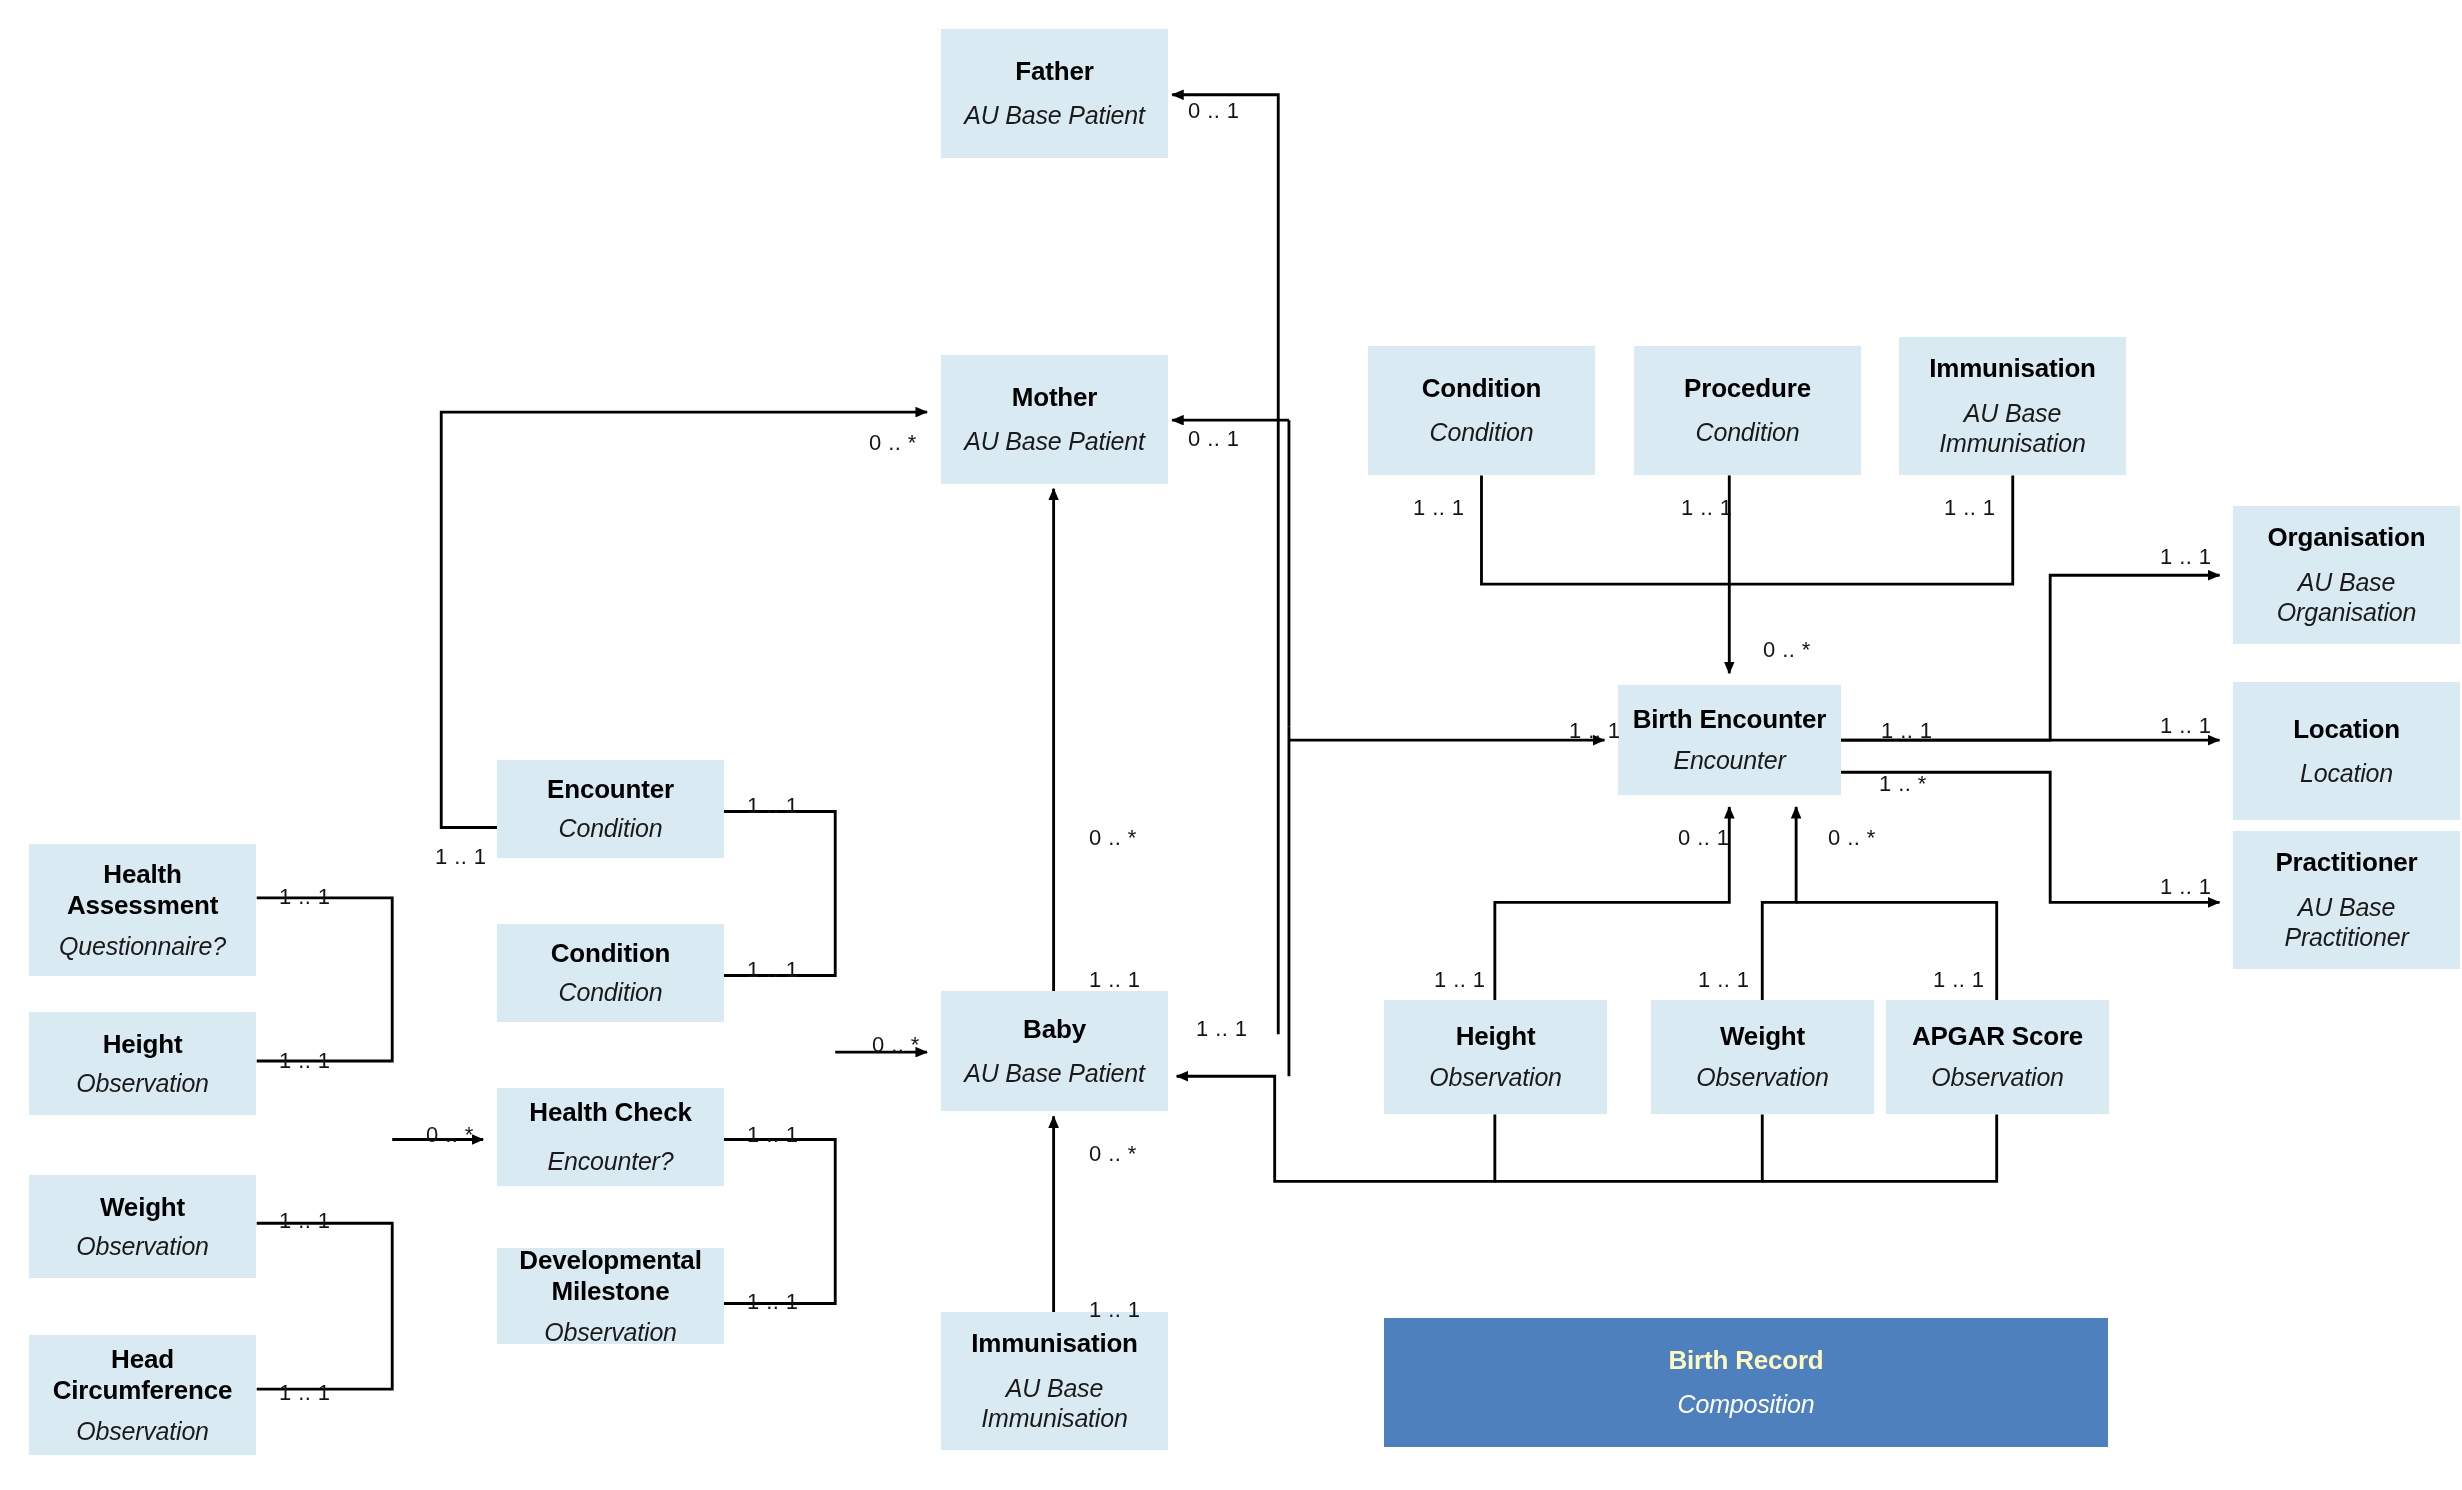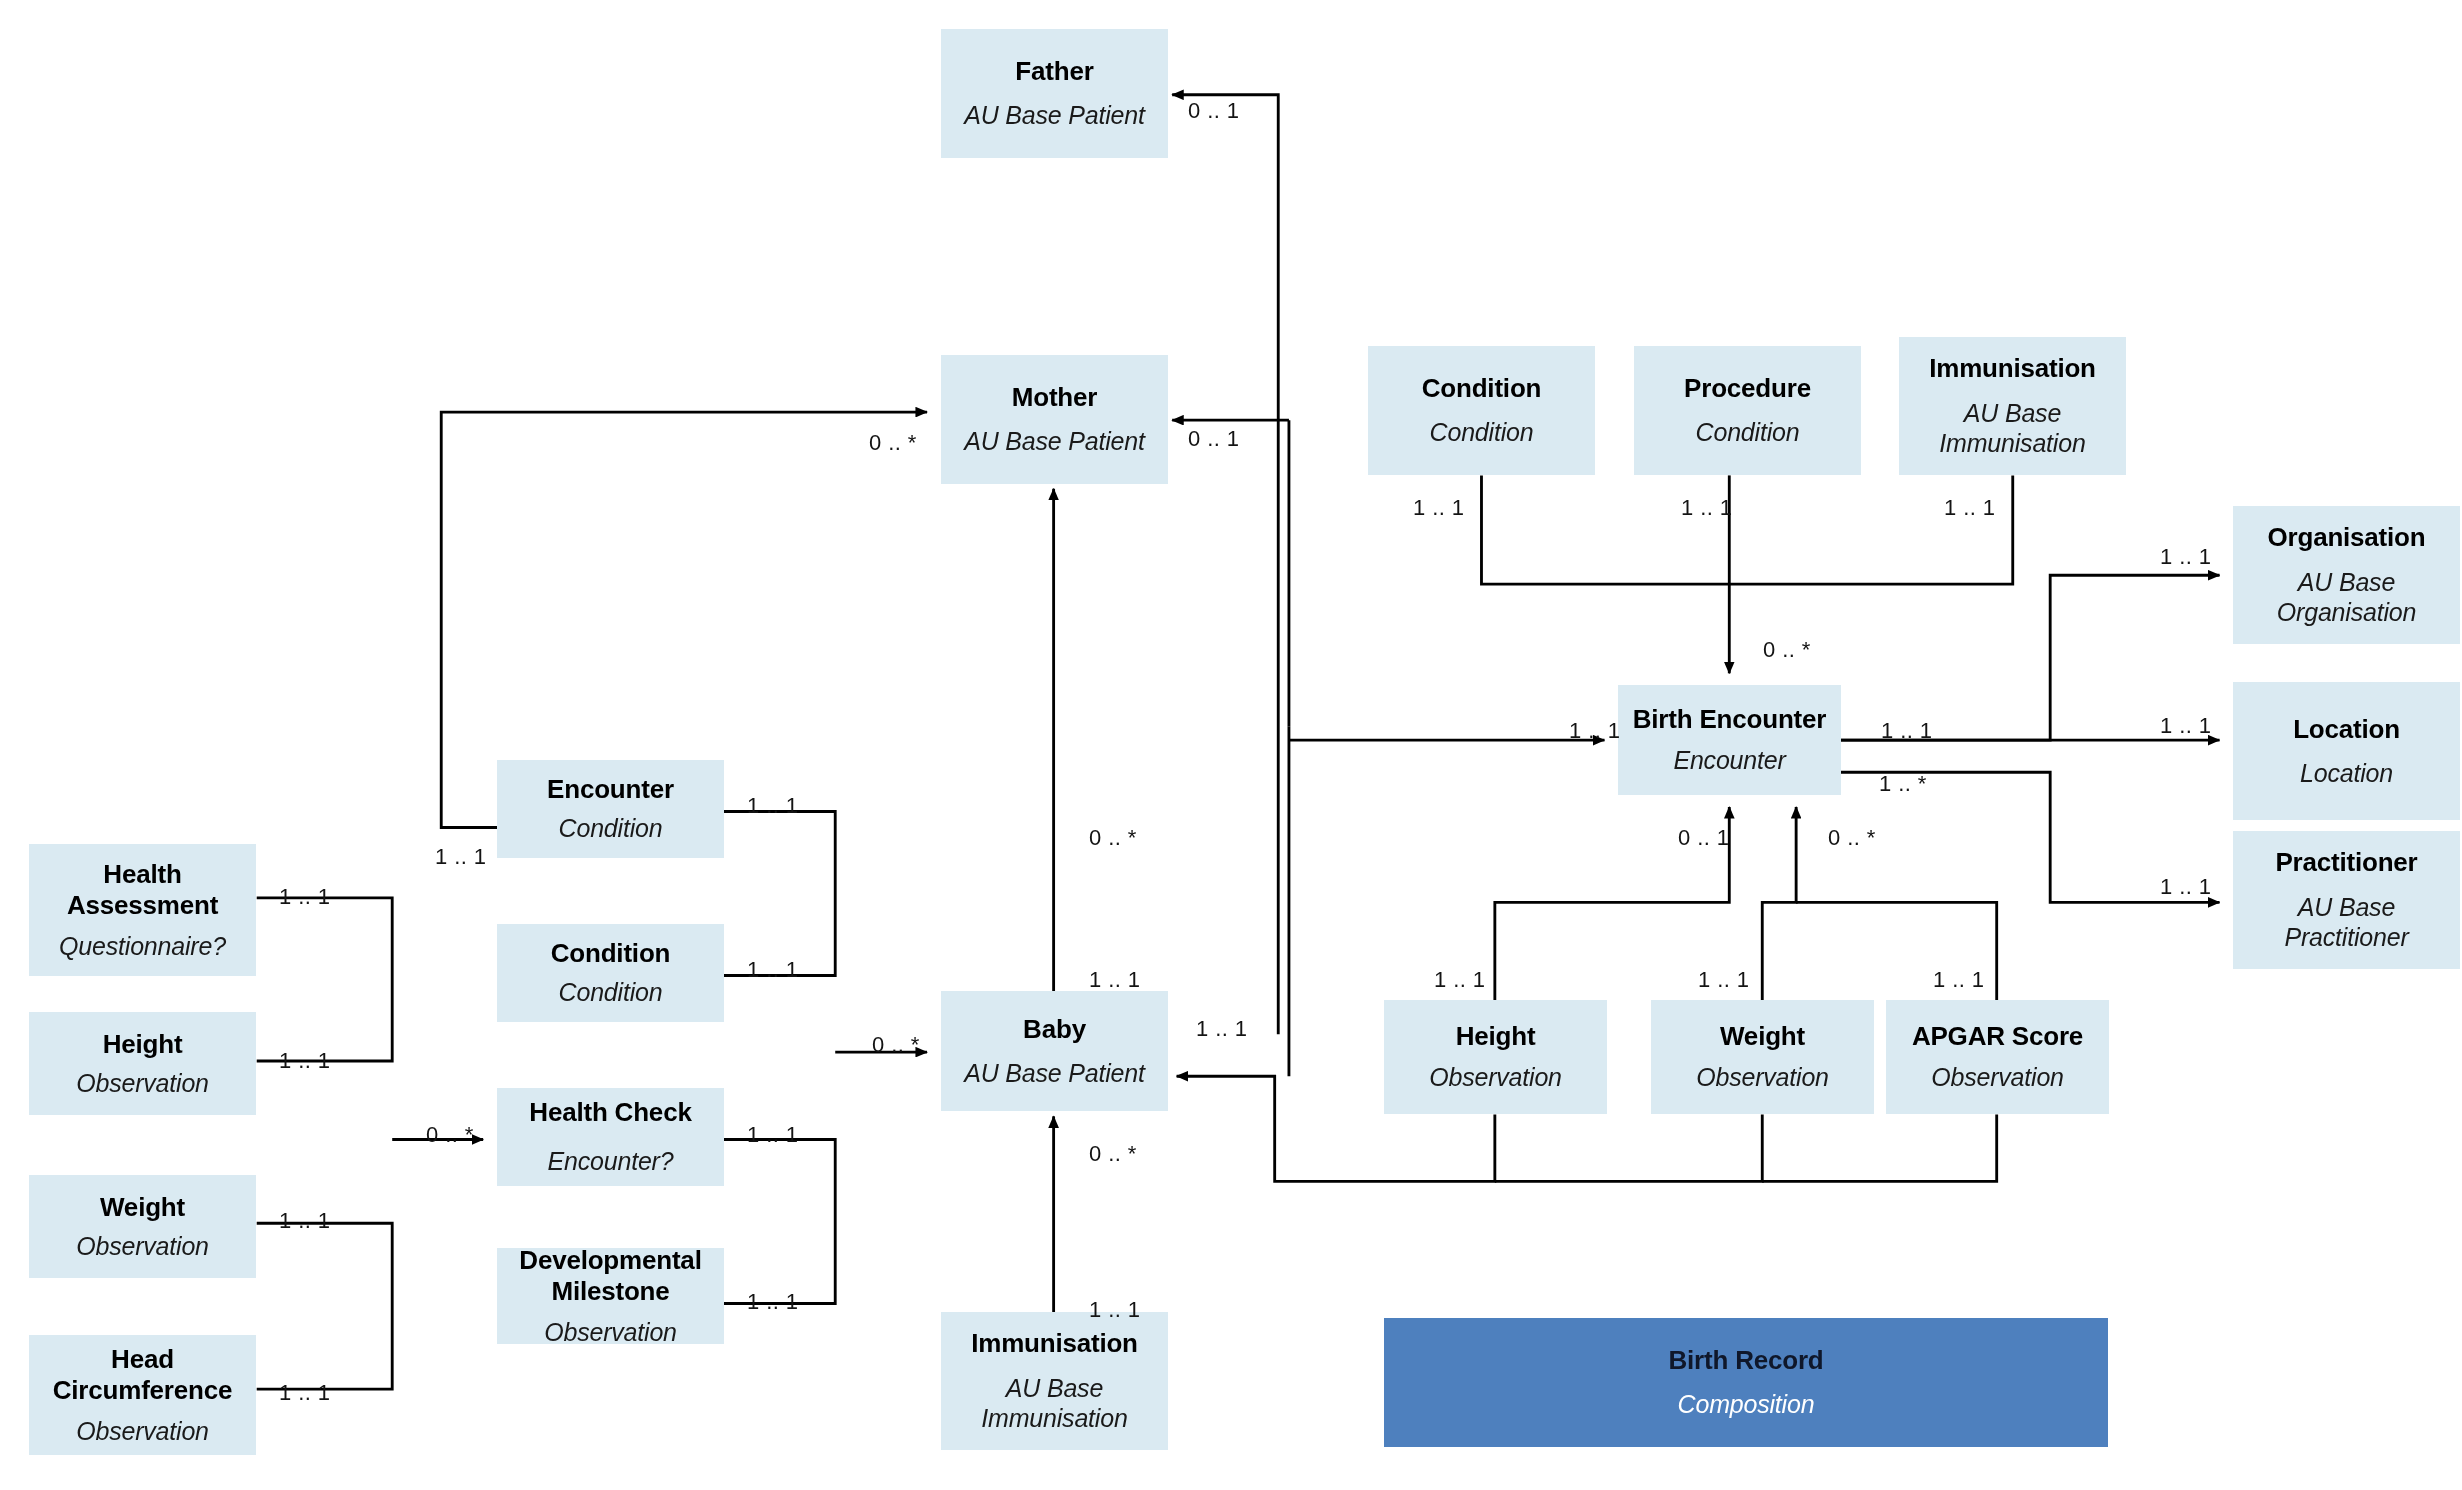--- a/index.html
+++ b/index.html
@@ -42,21 +42,21 @@
   .node .subtitle {
     font-style: italic;
     font-size: 25px;
     color: #1a1a1a;
     margin-top: 12.5px;
     letter-spacing: -0.2px;
   }
   .node.composition {
     background: #4e80be;
   }
-  .node.composition .title { color: #0f172a; }
+  .node.composition .title { color: #fef9c3; }
   .node.composition .subtitle { color: #ffffff; }
 
   .mult {
     position: absolute;
     font-size: 22px;
     color: #141414;
     white-space: nowrap;
     letter-spacing: 0.4px;
   }
 </style>

